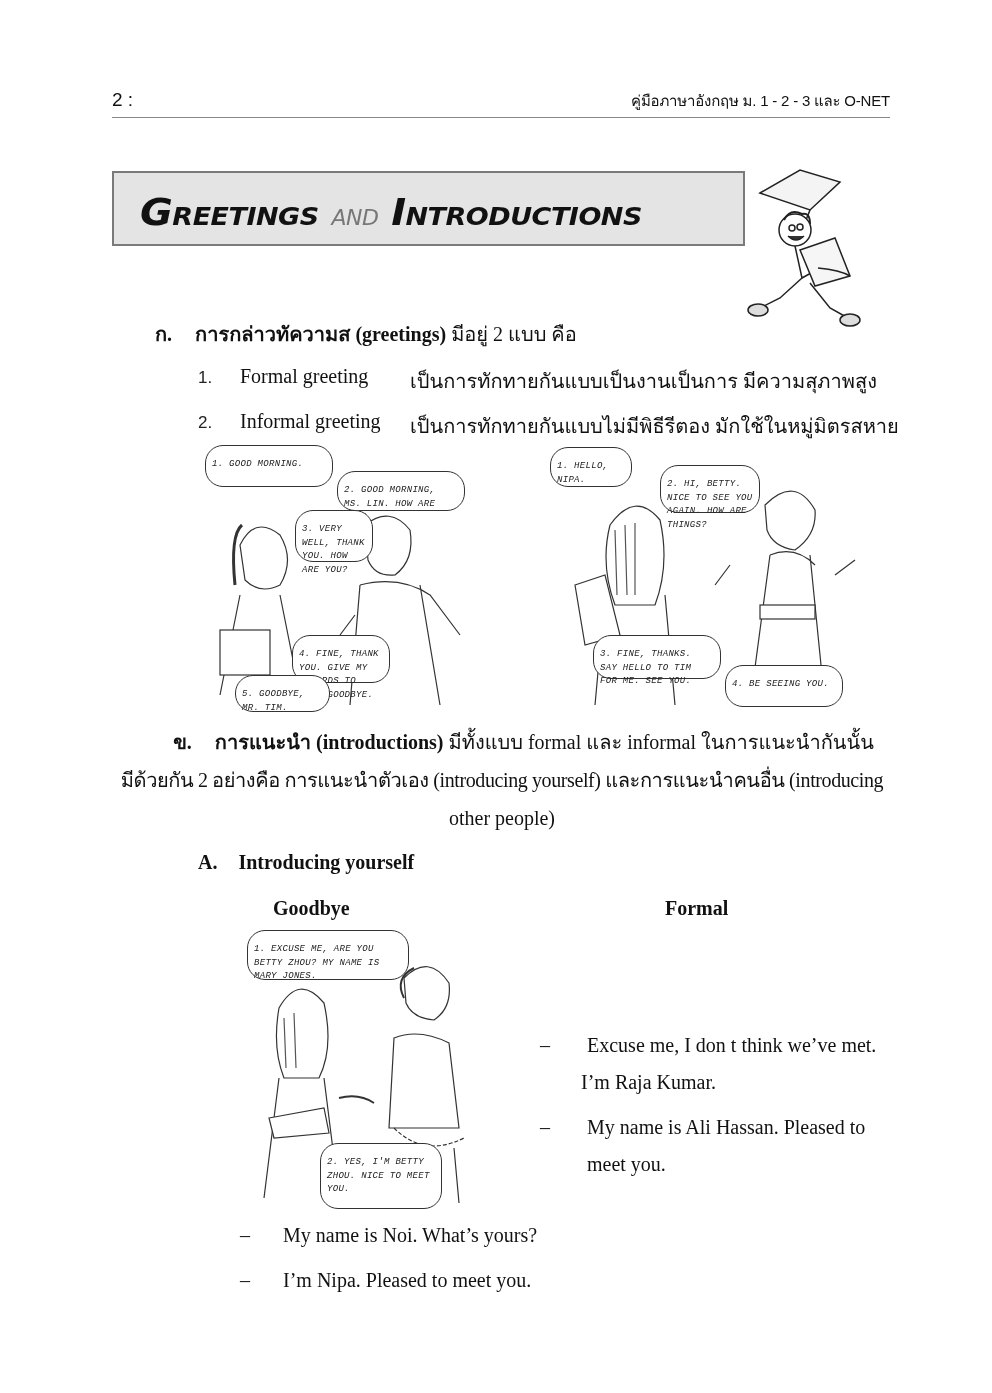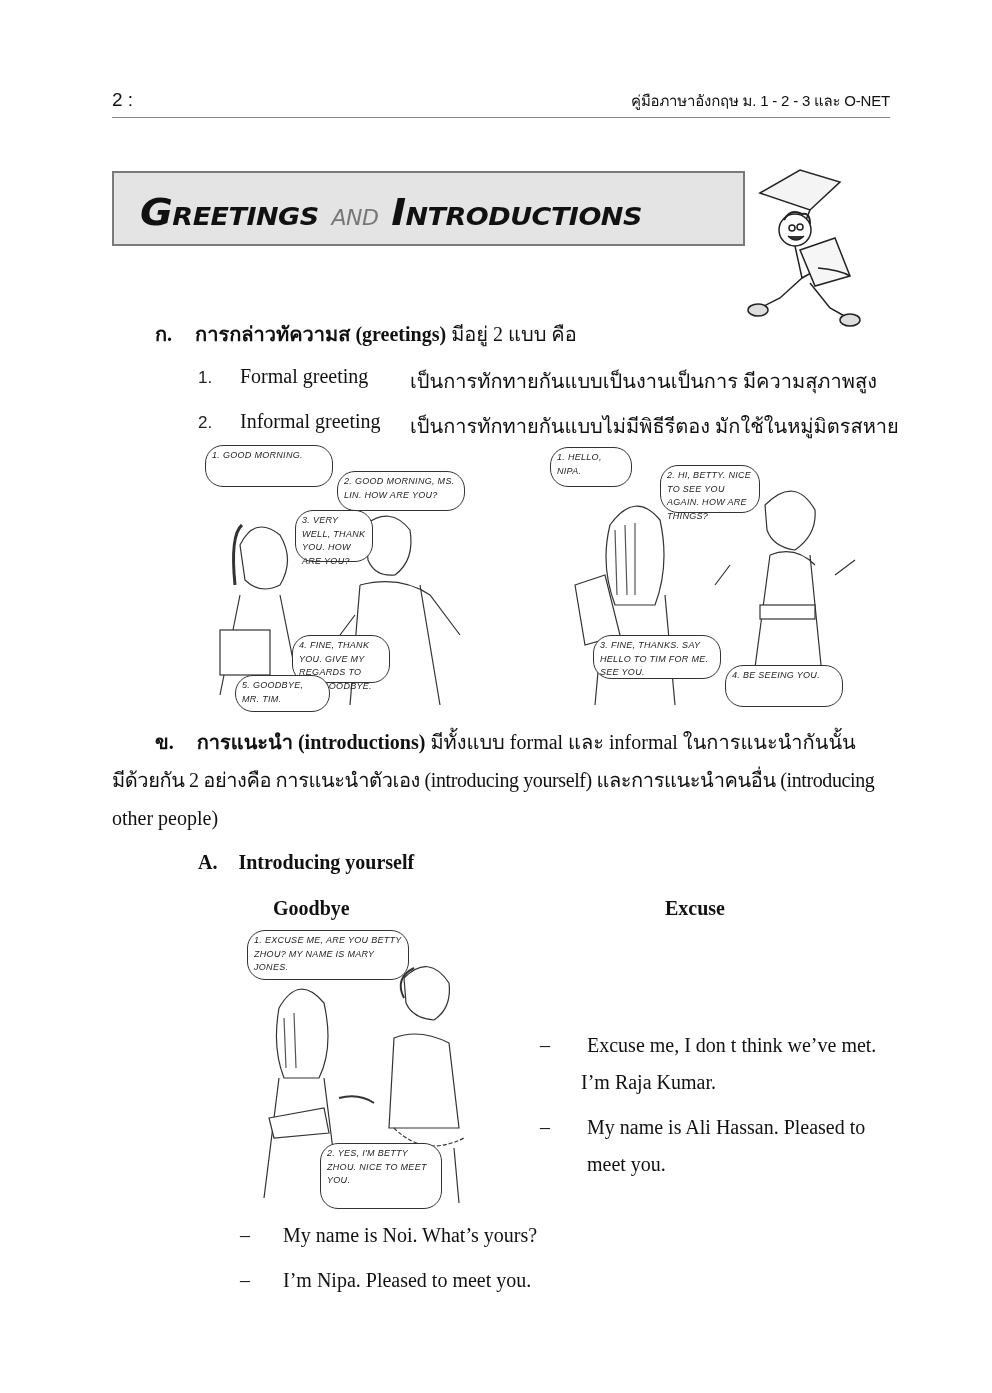--- a/index.html
+++ b/index.html
@@ -21,24 +21,24 @@
     .title-text .and { font-size: 22px; color: #777; font-weight: normal; }
 
     
     .mascot { left: 740px; top: 168px; width: 130px; height: 160px; }
 
     
     .sec-k { left: 155px; top: 318px; font-size: 20px; }
     .bold { font-weight: bold; }
     .item-num { font-size: 17px; font-family: "Liberation Sans", sans-serif; color: #222; }
     .item { font-size: 20px; }
-    .bubble { position: absolute; background: #fff; border: 1.5px solid #333; border-radius: 18px; font-family: Liberation Sans, sans-serif; font-size: 9px; line-height: 1.5; padding: 3px 6px; color: #222; text-transform: uppercase; font-style: italic; letter-spacing: 0.3px; box-sizing: border-box; }
+    .bubble { position: absolute; background: #fff; border: 1.5px solid #333; border-radius: 18px; font-family: Liberation Mono, monospace; font-size: 9px; line-height: 1.5; padding: 12px 6px; color: #222; text-transform: uppercase; font-style: italic; letter-spacing: 0.3px; box-sizing: border-box; }
     .figure { position: absolute; }
 
-    .para { font-size: 20px; line-height: 38px; }
+    .para { font-size: 20px; line-height: 38px; text-align: center; }
     .sub-head { font-size: 20px; font-weight: bold; }
     .col-head { font-size: 20px; font-weight: bold; }
     .dash-line { font-size: 20px; }
   </style>
 </head>
 <body>
 
 <div class="abs sans page-num">2 :</div>
 <div class="abs sans running-head">คู่มือภาษาอังกฤษ ม. 1 - 2 - 3 และ O-NET</div>
 <div class="abs head-rule"></div>
@@ -133,21 +133,21 @@
   <div style="white-space:nowrap; letter-spacing:-0.4px;">มีด้วยกัน 2 อย่างคือ การแนะนำตัวเอง (introducing yourself) และการแนะนำคนอื่น (introducing</div>
   <div>other people)</div>
 </div>
 
 <div class="abs serif sub-head" style="left:198px; top:851px;">
   <span>A.</span>
   <span style="margin-left:16px">Introducing yourself</span>
 </div>
 
 <div class="abs serif col-head" style="left:273px; top:897px;">Goodbye</div>
-<div class="abs serif col-head" style="left:665px; top:897px;">Excuse</div>
+<div class="abs serif col-head" style="left:665px; top:897px;">Formal</div>
 
 <div class="abs" style="left:244px; top:928px; width:245px; height:280px;">
   <svg class="figure" style="left:0; top:30px;" width="245" height="250">
     <g fill="none" stroke="#333" stroke-width="1.2">
       <path d="M35 50 Q55 15 80 45 Q90 90 75 120 L40 120 Q28 90 35 50 Z" fill="#fff"></path>
       <path d="M40 60 L42 110 M50 55 L52 110" stroke="#555"></path>
       <path d="M35 120 L20 240 M80 120 L95 240"></path>
       <path d="M25 160 L80 150 L85 175 L30 180 Z" fill="#fff"></path>
       <path d="M160 20 Q185 -5 205 25 Q208 50 190 62 Q168 60 162 45 Z" fill="#fff"></path>
       <path d="M160 40 Q150 20 170 10" stroke-width="2"></path>

